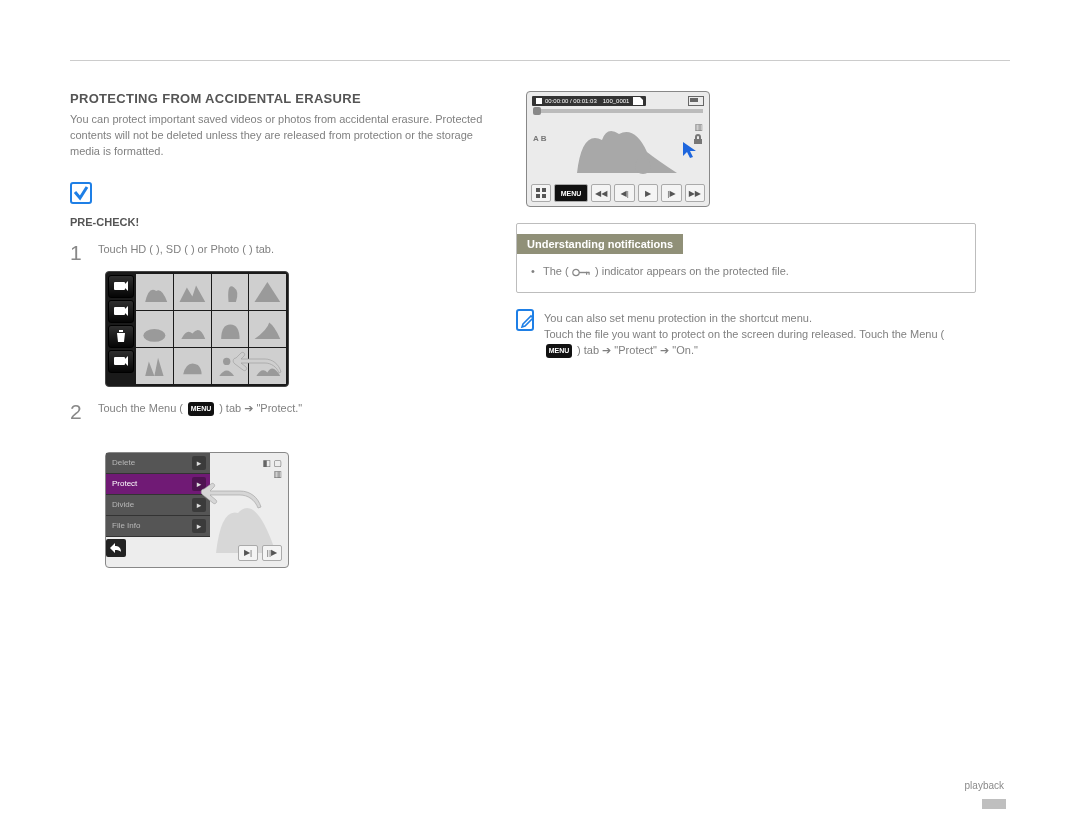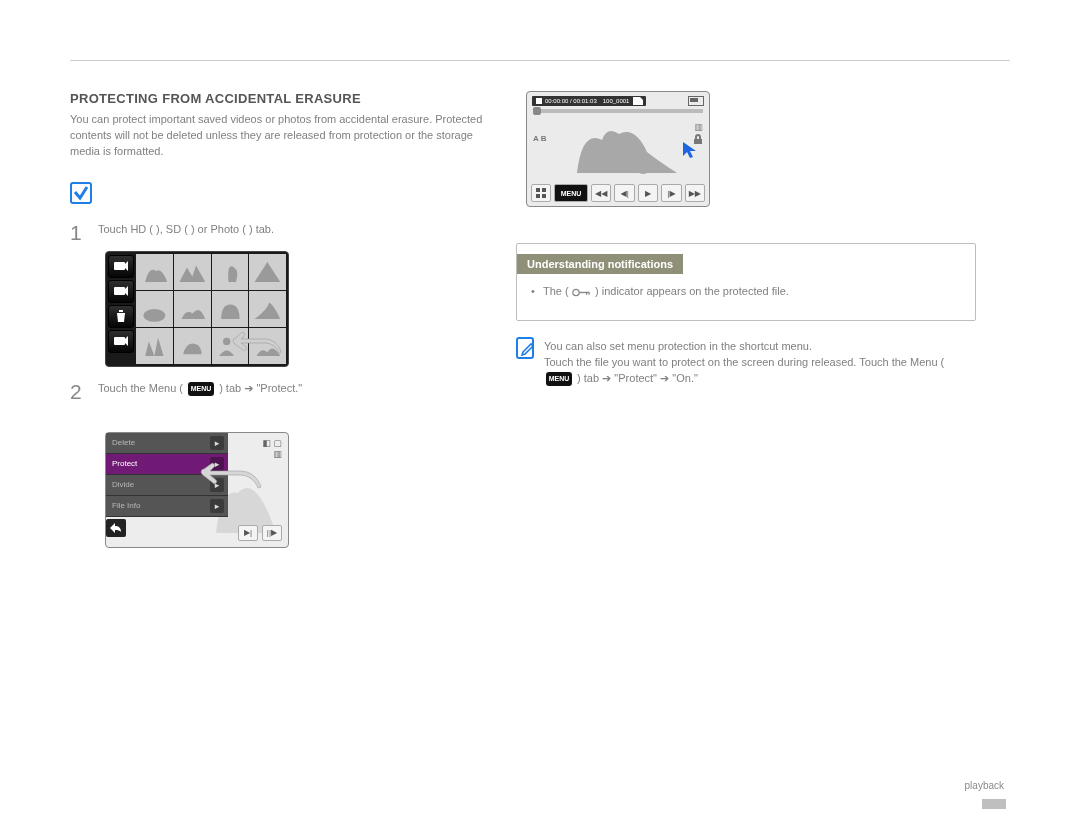--- a/index.html
+++ b/index.html
@@ -27,21 +27,21 @@
 .scr-thumbs .sidebar .sbtn { height:21px; background:linear-gradient(#2f2f2f,#050505); border:1px solid #000; border-radius:3px; color:#eee; font-size:8px; display:flex; align-items:center; justify-content:center; }
 .scr-thumbs .grid { flex:1; display:grid; grid-template-columns:repeat(4,1fr); grid-template-rows:repeat(3,1fr); gap:1px; padding:2px 2px 2px 0; }
 .scr-thumbs .cell { background:#cfcfcf; position:relative; overflow:hidden; }
 .scr-thumbs .cell .sil { position:absolute; inset:0; }
 .tap-finger { position:absolute; left:120px; top:76px; }
 
 .scr-menu { width:184px; height:116px; background:#ededed; border:1px solid #888; border-radius:4px; margin:30px 0 0 35px; position:relative; box-sizing:border-box; overflow:visible; }
 .scr-menu .bg-sil { position:absolute; inset:0; }
 .scr-menu .bg-sil svg { opacity:0.25; }
 .scr-menu .right-icons { position:absolute; right:6px; top:5px; color:#666; font-size:9px; line-height:1.2; text-align:right; }
-.scr-menu .list { position:absolute; left:0; top:0; width:122px; }
+.scr-menu .list { position:absolute; left:0; top:0; width:104px; }
 .scr-menu .list .mrow { height:20px; background:#555; color:#b8b8b8; font-size:8px; display:flex; align-items:center; padding-left:6px; border-bottom:1px solid #333; position:relative; }
 .scr-menu .list .mrow.hl { background:#701a75; color:#fff; }
 .scr-menu .list .mrow .chev { position:absolute; right:4px; color:#ddd; font-size:9px; background:rgba(0,0,0,0.3); width:14px; height:14px; display:flex; align-items:center; justify-content:center; border-radius:2px; }
 .scr-menu .list .back { height:18px; width:20px; background:#222; margin:2px 0 0 0; border-radius:2px; display:flex; align-items:center; justify-content:center; }
 .scr-menu .pbar { position:absolute; right:6px; bottom:6px; display:flex; gap:4px; }
 .scr-menu .pbar .pb { width:18px; height:14px; background:#f4f4f4; border:1px solid #aaa; border-radius:2px; display:flex; align-items:center; justify-content:center; font-size:8px; color:#555; }
 .scr-menu .tap { position:absolute; left:86px; top:24px; }
 
 .scr-play { width:184px; height:116px; background:#ebebeb; border:1px solid #888; border-radius:4px; margin:0 0 0 10px; position:relative; box-sizing:border-box; overflow:hidden; }
 .scr-play .topbar { position:absolute; top:3px; left:5px; right:5px; height:12px; color:#fff; font-size:6px; display:flex; align-items:center; }
@@ -55,21 +55,21 @@
 .scr-play .badge-lock-area { position:absolute; top:30px; right:6px; font-size:9px; color:#777; line-height:1.3; text-align:right; }
 .scr-play .lock-ic { display:inline-block; }
 .scr-play .cursor { position:absolute; top:48px; right:10px; }
 .scr-play .sil { position:absolute; left:20px; bottom:24px; }
 .scr-play .bottombar { position:absolute; bottom:4px; left:4px; right:4px; height:18px; display:flex; gap:3px; }
 .scr-play .bottombar .bb { background:#f4f4f4; border:1px solid #aaa; border-radius:2px; display:flex; align-items:center; justify-content:center; font-size:8px; color:#555; }
 .scr-play .bottombar .bb.square { width:18px; }
 .scr-play .bottombar .bb.menu { width:32px; background:#111; color:#fff; font-size:7px; font-weight:bold; }
 .scr-play .bottombar .bb.rest { flex:1; }
 
-.note-box { border:1px solid #bdbdbd; border-radius:2px; padding:10px 14px 20px 14px; margin:36px 0 16px 0; }
+.note-box { border:1px solid #bdbdbd; border-radius:2px; padding:10px 14px 12px 14px; margin:16px 0 16px 0; }
 .note-box .hdr { display:inline-block; background:#909078; color:#fff; font-size:11px; font-weight:bold; padding:4px 10px; margin:-10px 0 10px -14px; }
 .bullet-row { display:flex; font-size:11px; color:#808080; line-height:1.45; }
 .bullet-row .dot { width:12px; flex-shrink:0; }
 .key-glyph { font-size:10px; color:#777; letter-spacing:0.5px; }
 .footer-topic { position:absolute; right:76px; bottom:36px; font-size:10px; color:#8a8a8a; }
 .footer-page { position:absolute; right:74px; bottom:18px; width:24px; height:10px; background:#bfbfbf; }
 
 </style>
 </head>
 <body>
@@ -83,20 +83,23 @@
     <div class="col-left">
       <h2 class="section-title">PROTECTING FROM ACCIDENTAL ERASURE</h2>
       <p class="body-text">You can protect important saved videos or photos from accidental erasure. Protected contents will not be deleted unless they are released from protection or the storage media is formatted.</p>
 
       <div class="check-icon-wrap">
         <span class="check-icon">
           <svg width="16" height="16" viewBox="0 0 16 16">
               <polyline points="2,7 7,13 14,2" fill="none" stroke="#1e7fe6" stroke-width="3"></polyline>
             </svg>
         </span>
+      </div>
+      <div class="check-line">
+        <span class="lbl">PRE-CHECK!</span>
       </div>
 
       <div class="step-row">
         <div class="step-num">1</div>
         <div class="step-text">Touch HD ( ), SD ( ) or Photo ( ) tab.</div>
       </div>
 
       <div class="scr-thumbs">
         <div class="sidebar">
           <div class="sbtn">

